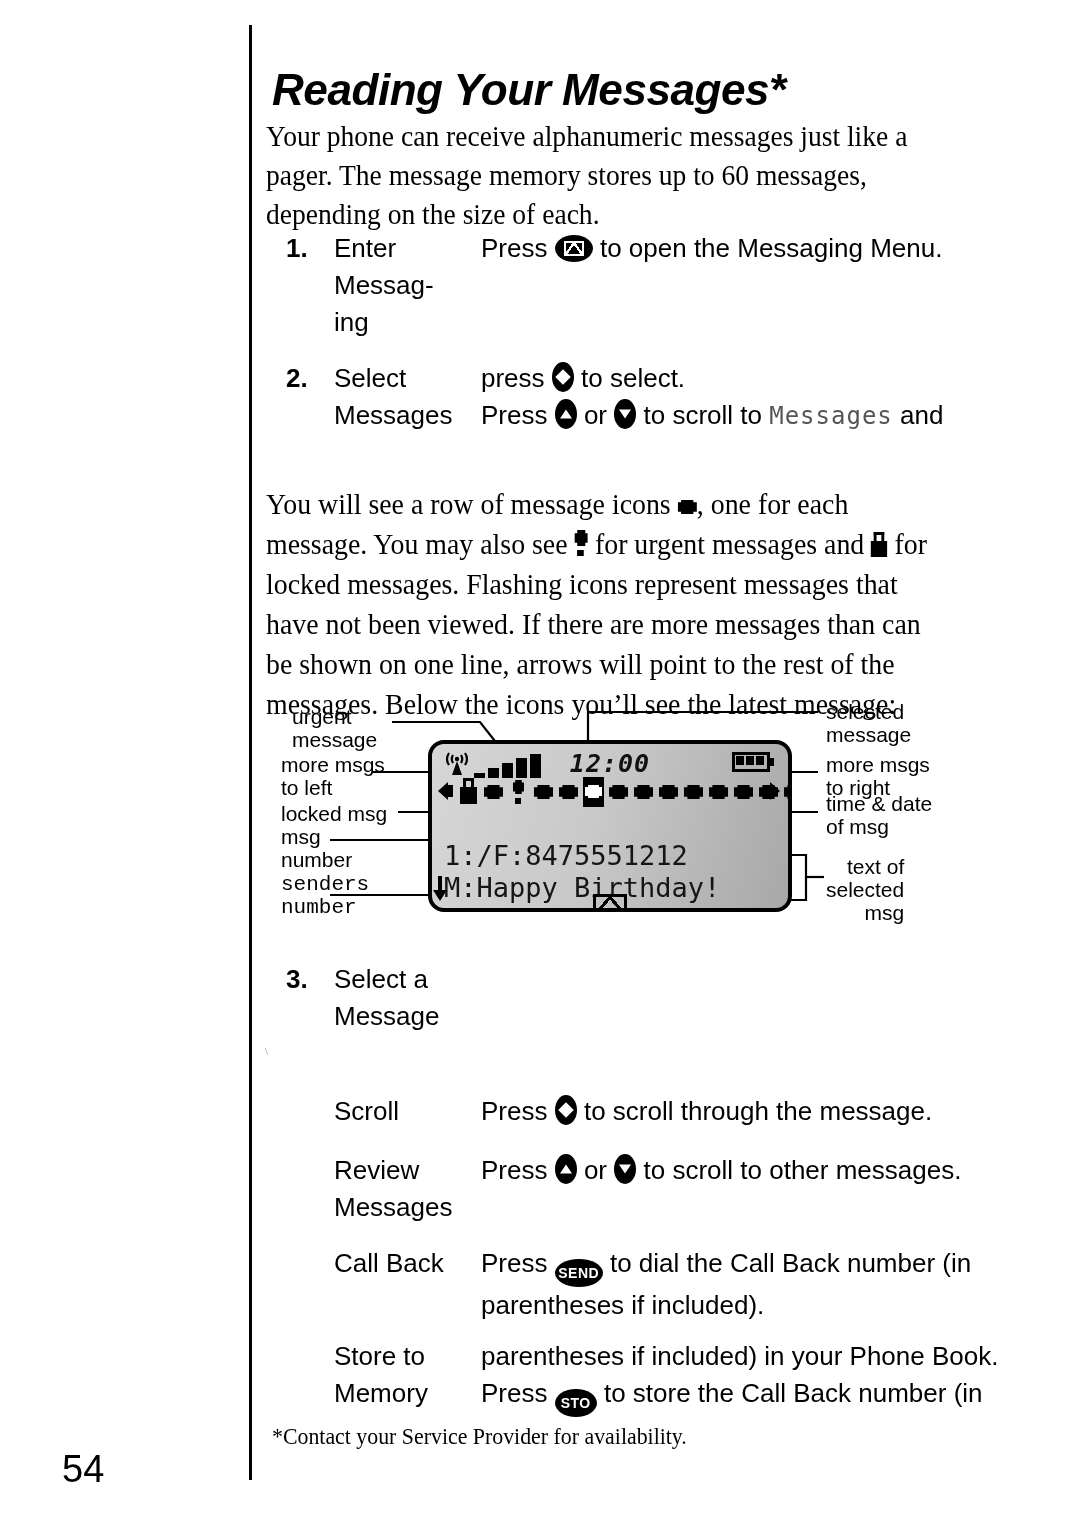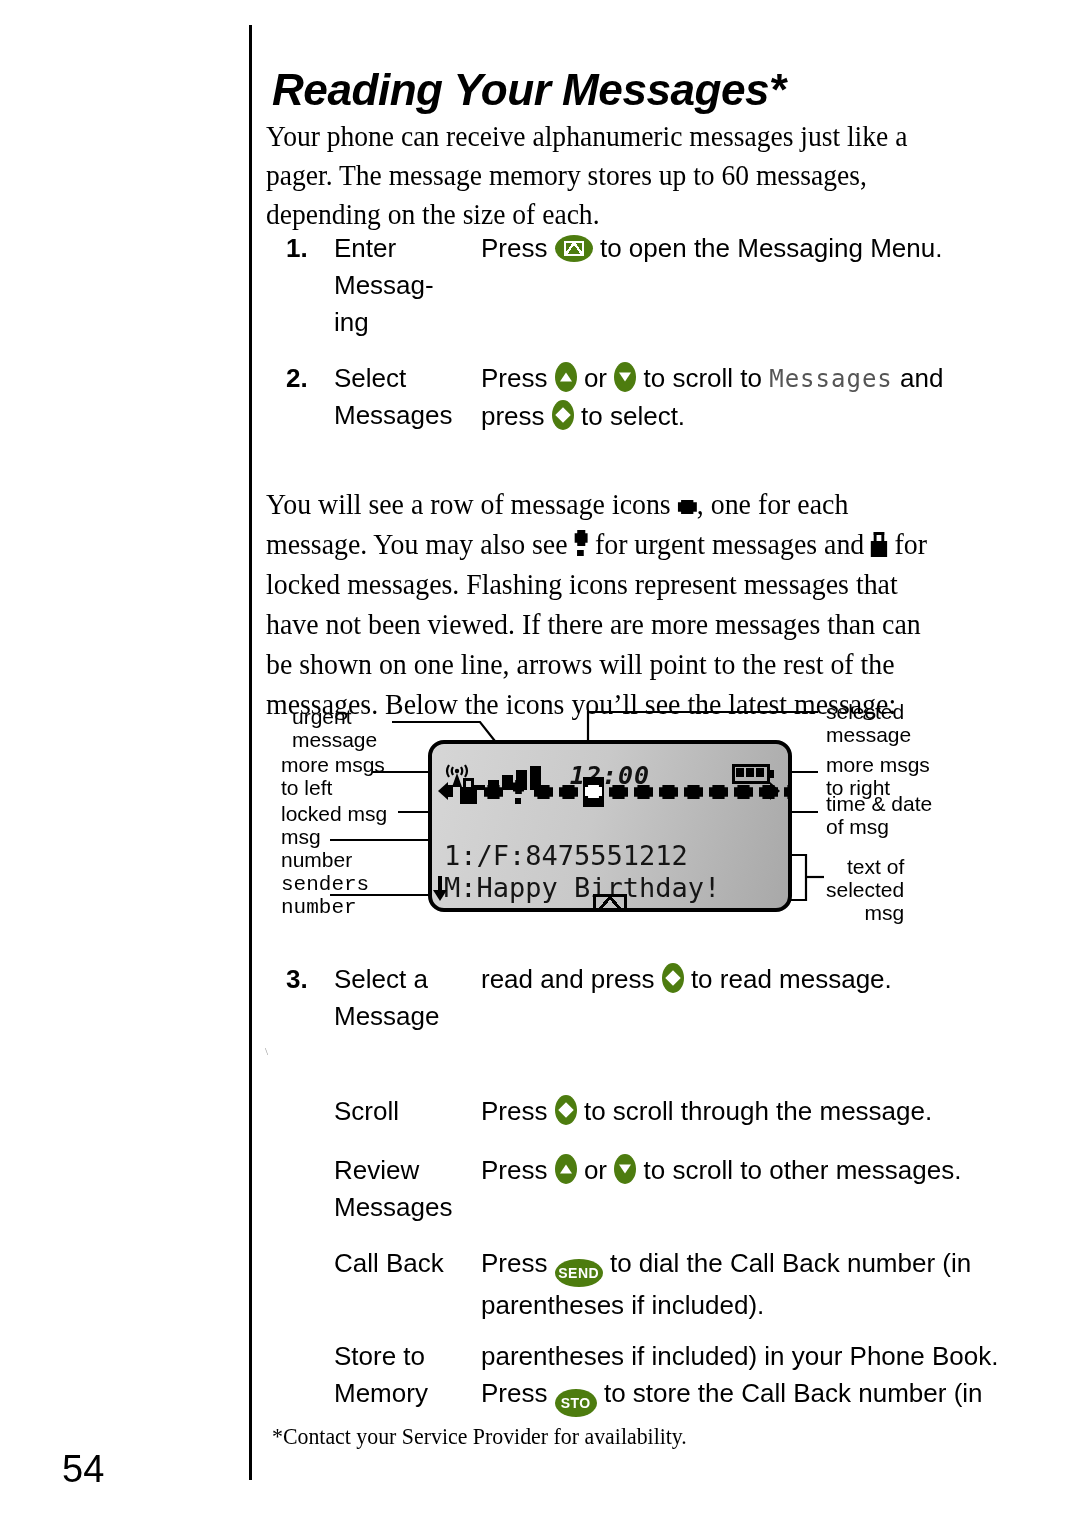--- a/index.html
+++ b/index.html
@@ -96,21 +96,21 @@
     font-family: "Liberation Serif", serif;
     font-size: 29px;
     line-height: 40px;
     transform: scaleX(0.96);
     transform-origin: left top;
   }
 
   
   .key {
     display: inline-block;
-    background: #4d7c0f;
+    background: #000000;
     color: #fff;
     border-radius: 50%;
     vertical-align: -5px;
     text-align: center;
     position: relative;
   }
   .key-env { width: 38px; height: 27px; }
   .key-env .env {
     position: absolute;
     left: 9px; top: 6px;
@@ -199,21 +199,21 @@
     top: 740px;
     width: 364px;
     height: 172px;
     background: linear-gradient(105deg, #d6d6d6 0%, #c9c9c9 45%, #a8a8a8 100%);
     border: 4px solid #000;
     border-radius: 16px;
     box-sizing: border-box;
     overflow: hidden;
   }
   
-  #lcd .statusrow { position: absolute; left: 0; top: 16px; width: 100%; height: 30px; }
+  #lcd .statusrow { position: absolute; left: 0; top: 4px; width: 100%; height: 30px; }
   #lcd .antenna { position: absolute; left: 12px; top: 2px; width: 26px; height: 26px; }
   #lcd .bars { position: absolute; left: 42px; top: 6px; display: flex; align-items: flex-end; gap: 3px; }
   #lcd .bars i { display: block; background: #000; width: 11px; }
   #lcd .clock {
     position: absolute; left: 0; top: 1px; width: 100%; text-align: center;
     font-family: "DejaVu Sans Mono", monospace;
     font-style: italic; font-weight: bold; font-size: 25px; letter-spacing: 1px; color: #111;
   }
   #lcd .battery { position: absolute; right: 14px; top: 4px; width: 42px; height: 20px; }
   #lcd .battery .shell { position: absolute; left: 0; top: 0; width: 38px; height: 20px; border: 3px solid #000; box-sizing: border-box; }
@@ -318,22 +318,22 @@
     </span>
   </div>
 
   <div class="step" style="left:286px; top:360px;">
     <span class="num">2.</span>
     <span class="term">
       <span class="tl">Select</span>
       <span class="tl">Messages</span>
     </span>
     <span class="desc">
+      <span class="dl"><span>press </span><span class="key key-nav sel"><span class="tri"></span></span><span> to select.</span></span>
       <span class="dl"><span>Press </span><span class="key key-nav up"><span class="tri"></span></span><span> or </span><span class="key key-nav down"><span class="tri"></span></span><span> to scroll to </span><span class="lcdword">Messages</span><span> and</span></span>
-      <span class="dl"><span>press </span><span class="key key-nav sel"><span class="tri"></span></span><span> to select.</span></span>
     </span>
   </div>
 
   <p id="bodypara"><span>You will see a row of message icons </span><span class="ic-msg"></span><span>, one for each message. You may also see </span><span class="ic-urg"></span><span> for urgent messages and </span><span class="ic-lock"></span><span> for locked messages. Flashing icons represent messages that have not been viewed. If there are more messages than can be shown on one line, arrows will point to the rest of the messages. Below the icons you’ll see the latest message:</span></p>
 
   <div id="diagram">
     <svg width="1080" height="1524">
       <g stroke="#000" stroke-width="2.2" fill="none">
 
         <path d="M392 722 L480 722 L528 783"></path>
@@ -443,21 +443,20 @@
     </div>
   </div>
 
   <div class="step" style="left:286px; top:961px;">
     <span class="num">3.</span>
     <span class="term">
       <span class="tl">Select a</span>
       <span class="tl">Message</span>
     </span>
     <span class="desc">
-      <span class="dl"><span>read and press </span><span class="key key-nav sel"><span class="tri"></span></span><span> to read message.</span></span>
     </span>
   </div>
 
   <div id="artifact">\</div>
 
   <div class="step" style="left:286px; top:1093px;">
     <span class="term">
       <span class="tl">Scroll</span>
     </span>
     <span class="desc">

